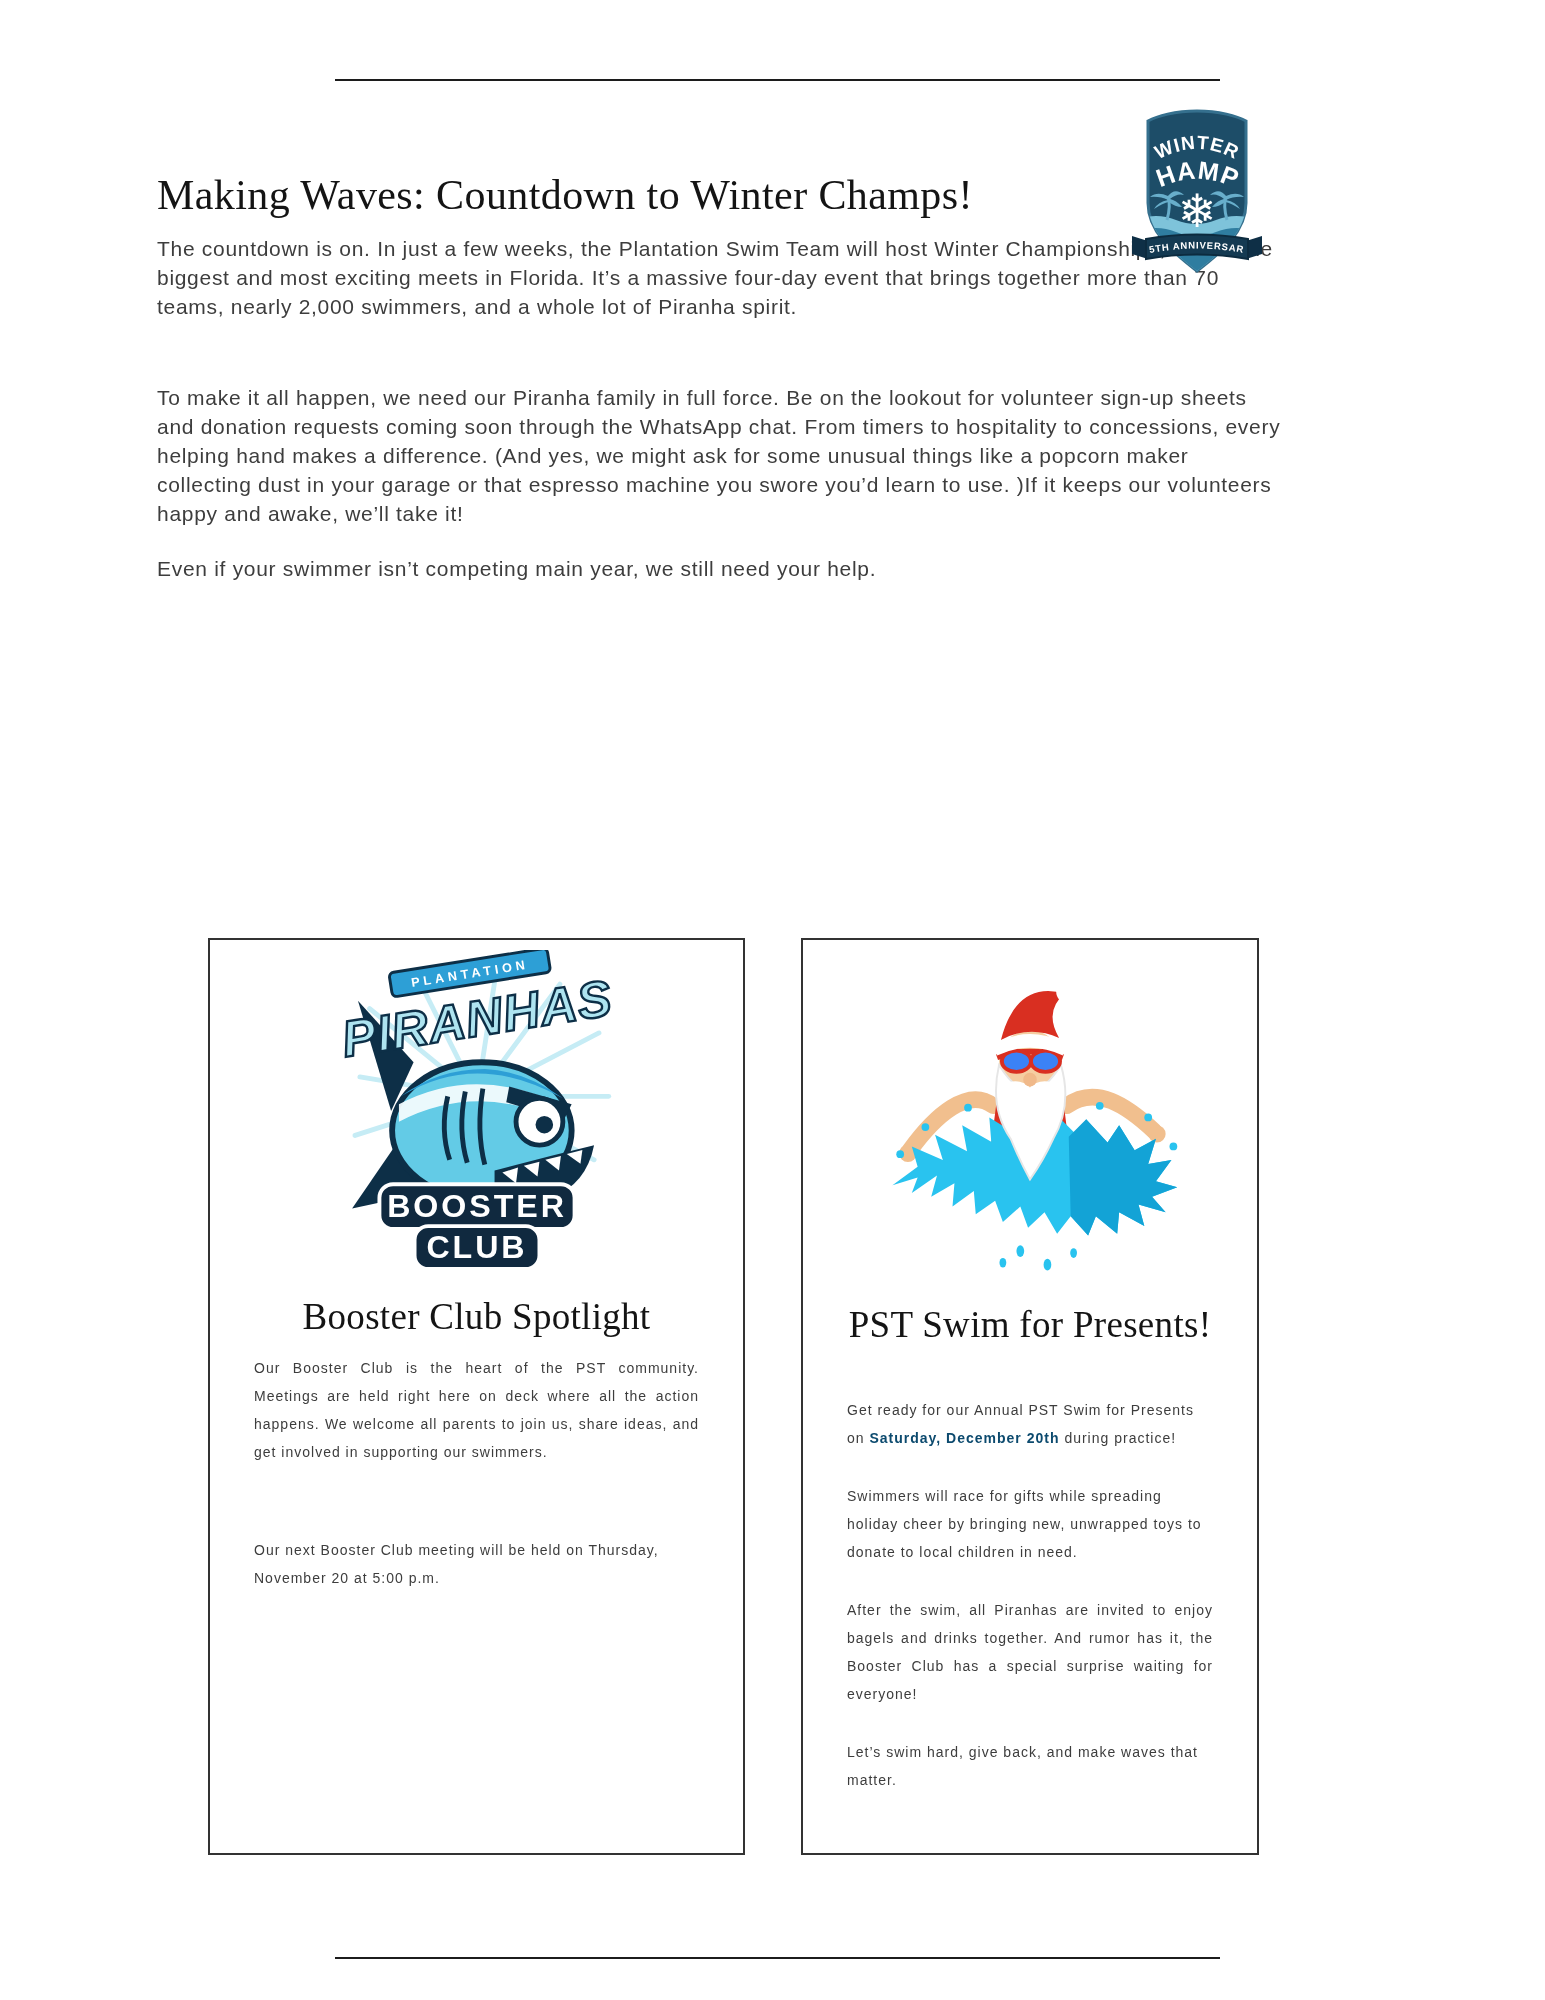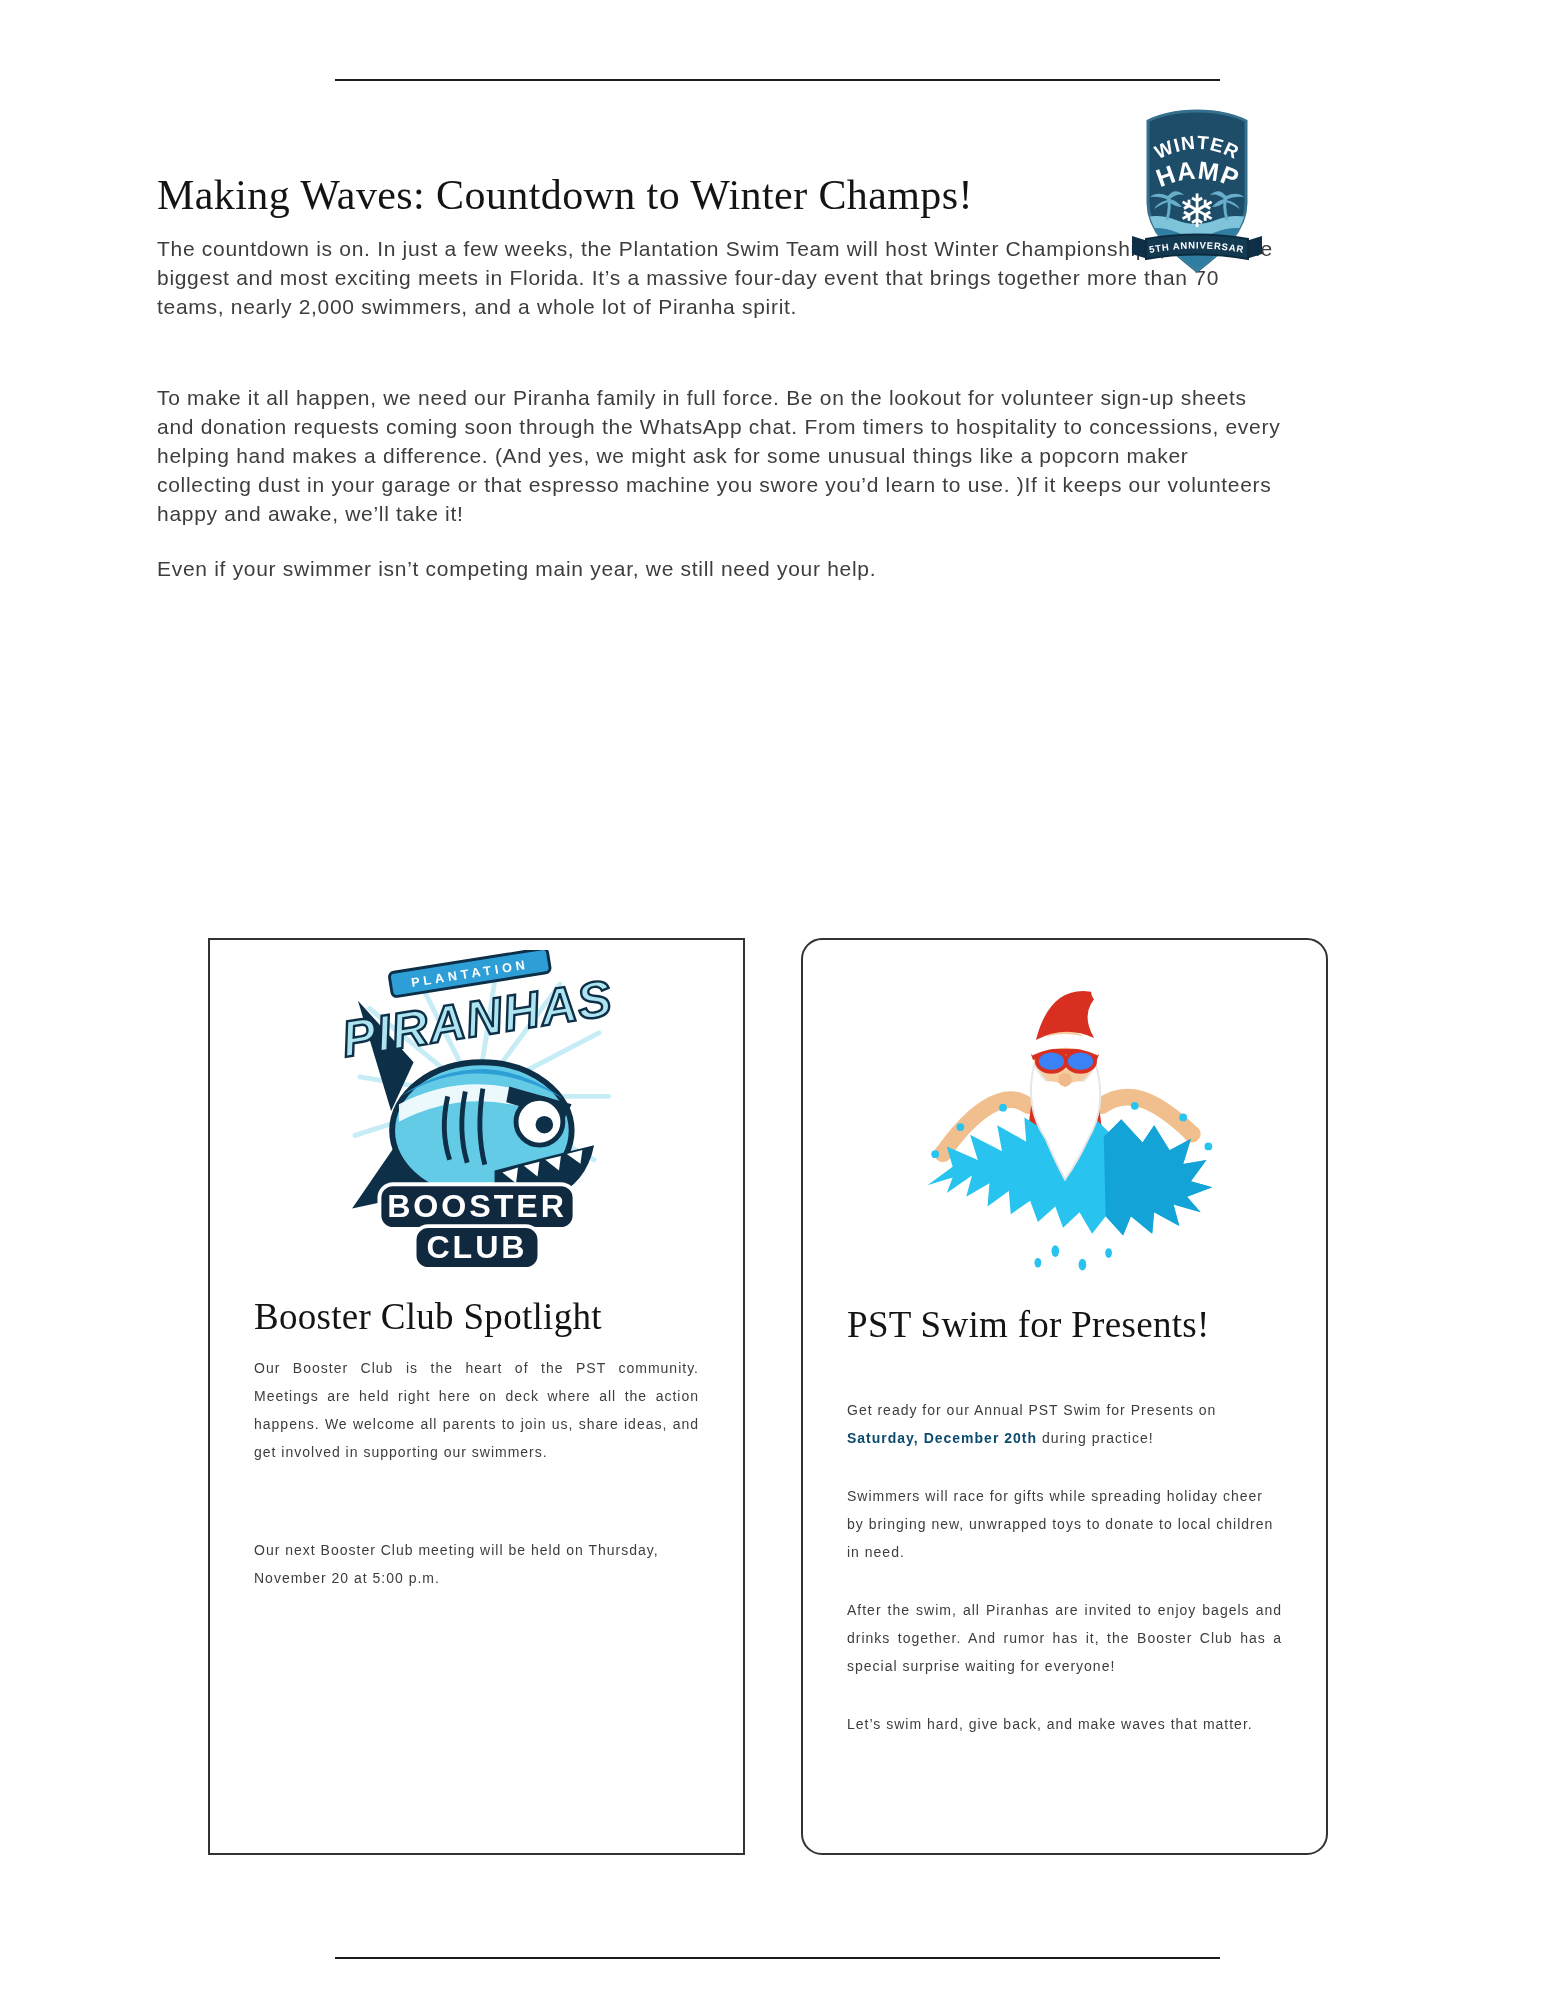--- a/index.html
+++ b/index.html
@@ -21,24 +21,24 @@
   .content p{
     margin:0 0 26px 0;font-size:21px;line-height:29px;color:#3d3d3d;letter-spacing:0.7px;
   }
   .content p.gap-after{margin-bottom:62px;}
 
   .card{
     position:absolute;top:938px;height:917px;border:2px solid #323232;background:#ffffff;
     box-sizing:border-box;padding:10px 44px 0 44px;overflow:hidden;z-index:1;
   }
   .card-left{left:208px;width:537px;}
-  .card-right{left:801px;width:527px;border-radius:21px;}
+  .card-right{left:801px;width:458px;}
   .card .art{display:block;margin:0 auto;}
   .card h2{
-    margin:24px 0 16px 0;font-family:"Liberation Serif","DejaVu Serif",serif;
+    margin:24px 0 16px 0;text-align:center;font-family:"Liberation Serif","DejaVu Serif",serif;
     font-weight:500;font-size:37px;line-height:42px;color:#141414;letter-spacing:0.3px;
   }
   .card-right h2{margin-bottom:50px;}
   .card p{
     margin:0 0 36px 0;font-size:14px;line-height:28px;color:#3d3d3d;letter-spacing:1px;
   }
   .card-right p{margin-bottom:30px;}
   .card p.justify{text-align:justify;}
   .card-left p.first{margin-bottom:70px;}
   .card p strong{font-weight:700;color:#0c4a6e;}

